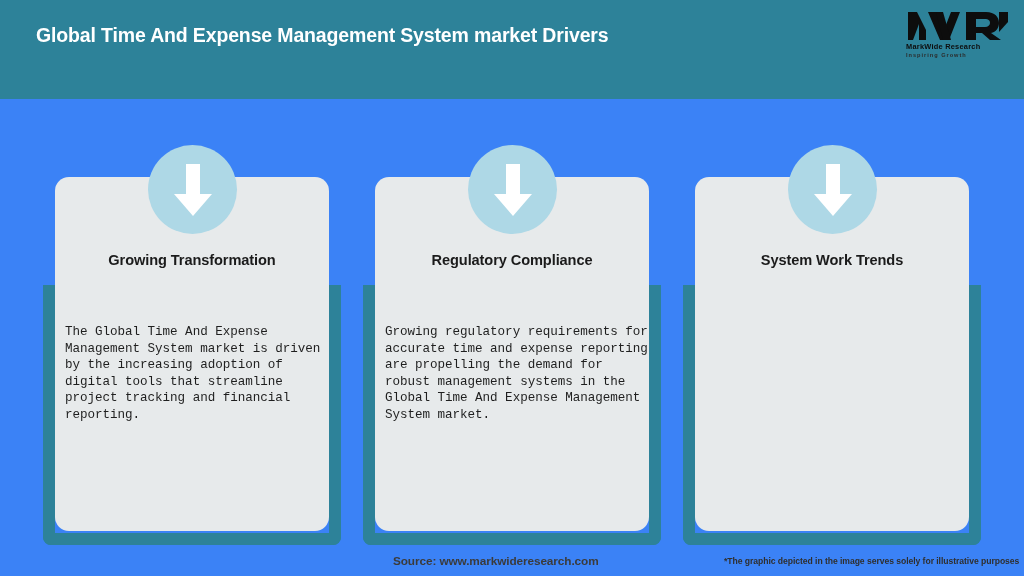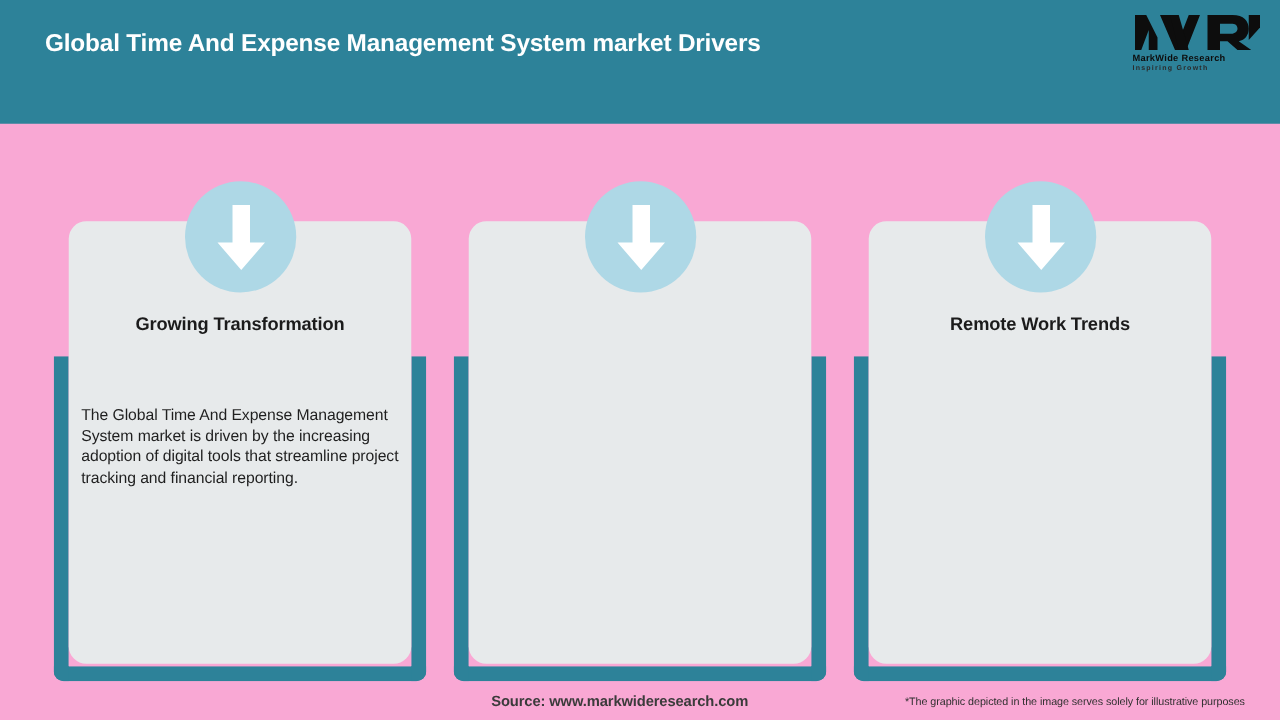--- a/index.html
+++ b/index.html
@@ -13,21 +13,21 @@
     overflow: hidden;
     background: #ffffff;
     font-family: "Liberation Sans", sans-serif;
     -webkit-font-smoothing: antialiased;
   }
 
   .slide {
     position: relative;
     width: 1024px;
     height: 576px;
-    background: #f9a8d4;
+    background: #3b82f6;
   }
 
   
   .header {
     position: absolute;
     left: 0;
     top: 0;
     width: 1024px;
     height: 99px;
     background: #2d8299;
@@ -154,20 +154,21 @@
 
   .card-body {
     position: absolute;
     left: 25px;
     top: 225px;
     width: 268px;
     font-size: 12.6px;
     line-height: 16.6px;
     color: #1f1f1f;
     letter-spacing: -0.05px;
+    font-family: Liberation Mono, monospace;
   }
   .card-wrap.c3 .card-body { width: 272px; }
 
   
   .footer {
     position: absolute;
     left: 0;
     top: 546px;
     width: 1024px;
     height: 30px;
@@ -181,21 +182,21 @@
     font-weight: bold;
     color: #3b3b3b;
     letter-spacing: -0.1px;
     white-space: nowrap;
   }
   .disclaimer {
     position: absolute;
     left: 724px;
     top: 10px;
     font-size: 8.6px;
-    font-weight: normal;
+    font-weight: bold;
     color: #2f2f2f;
     letter-spacing: -0.05px;
     white-space: nowrap;
   }
 </style>
 </head>
 <body>
 
 <div class="slide">
 
@@ -235,31 +236,33 @@
     </div>
 
     <div class="card-wrap c2">
       <div class="frame"></div>
       <div class="panel"></div>
       <div class="badge">
         <svg width="44" height="56" viewBox="0 0 44 56">
           <polygon points="15,2 29,2 29,32 41,32 22,54 3,32 15,32" fill="#ffffff"></polygon>
         </svg>
       </div>
+      <div class="card-title">Regulatory Compliance</div>
+      <div class="card-body">Growing regulatory requirements for accurate time and expense reporting are propelling the demand for robust management systems in the Global Time And Expense Management System market.</div>
     </div>
 
     <div class="card-wrap c3">
       <div class="frame"></div>
       <div class="panel"></div>
       <div class="badge">
         <svg width="44" height="56" viewBox="0 0 44 56">
           <polygon points="15,2 29,2 29,32 41,32 22,54 3,32 15,32" fill="#ffffff"></polygon>
         </svg>
       </div>
-      <div class="card-title">Remote Work Trends</div>
+      <div class="card-title">System Work Trends</div>
     </div>
 
   </div>
 
   <div class="footer">
     <div class="source">Source: www.markwideresearch.com</div>
     <div class="disclaimer">*The graphic depicted in the image serves solely for illustrative purposes</div>
   </div>
 
 </div>

